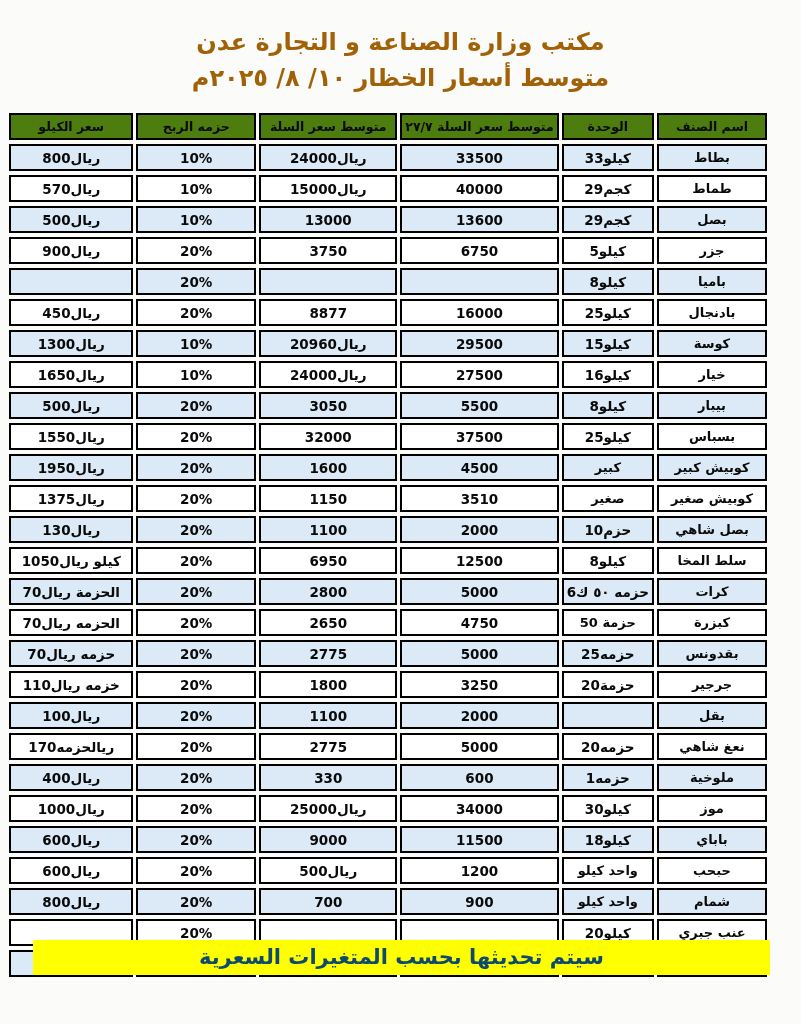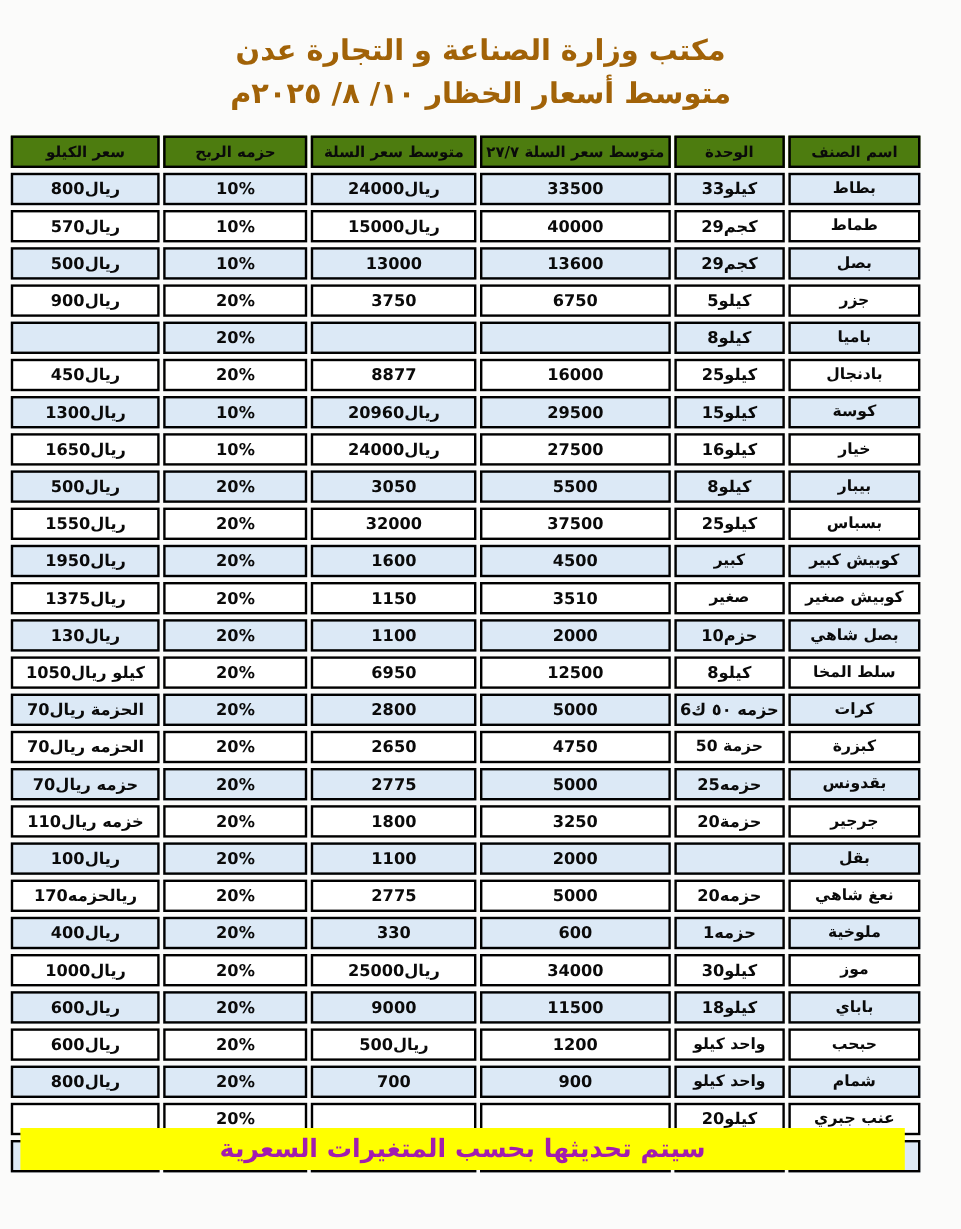--- a/index.html
+++ b/index.html
@@ -21,23 +21,23 @@
   }
   .price-table th,.price-table td{
     border:2px solid #000;
     font-weight:bold;font-size:13px;text-align:center;
     height:21px;padding:1px 3px;overflow:hidden;white-space:nowrap;
     vertical-align:middle;
   }
   .price-table th{font-size:12.5px;}
   .price-table td.ltr{direction:ltr;unicode-bidi:embed;font-size:13.5px;}
   .notice{
-    position:absolute;top:940px;right:47px;width:737px;height:35px;
+    position:absolute;top:940px;right:31px;width:737px;height:35px;
     line-height:35px;text-align:center;font-weight:bold;font-size:21px;
-    color:#a21caf;
+    color:#0c4a6e;
   }
 </style>
 <style>.price-table th{background:#4d7c0f;}tr.band td{background:#DCE9F6;}tr.plain td{background:#FFFFFF;}.price-table th,.price-table td{border-color:#000000;}.notice{background:#FFFF00;}</style></head>
 <body>
 
 <div class="sheet">
 
   <div class="title-block">
     <div>مكتب وزارة الصناعة و التجارة عدن</div>
     <div>متوسط أسعار الخظار ١٠/ ٨/ ٢٠٢٥م</div>

